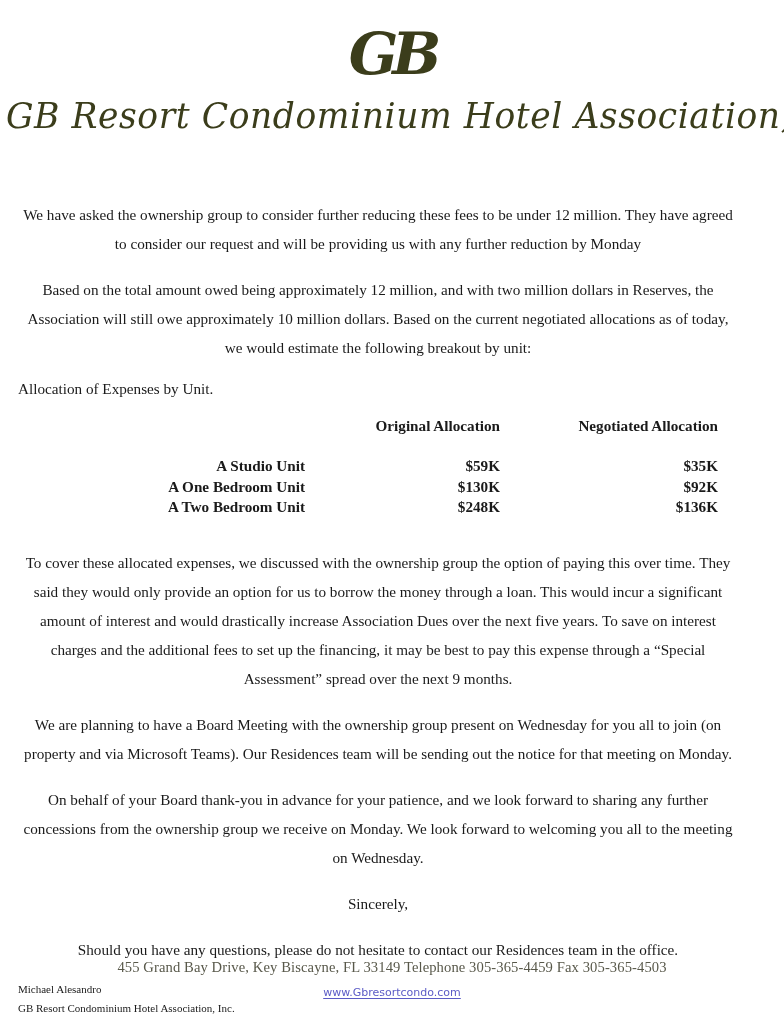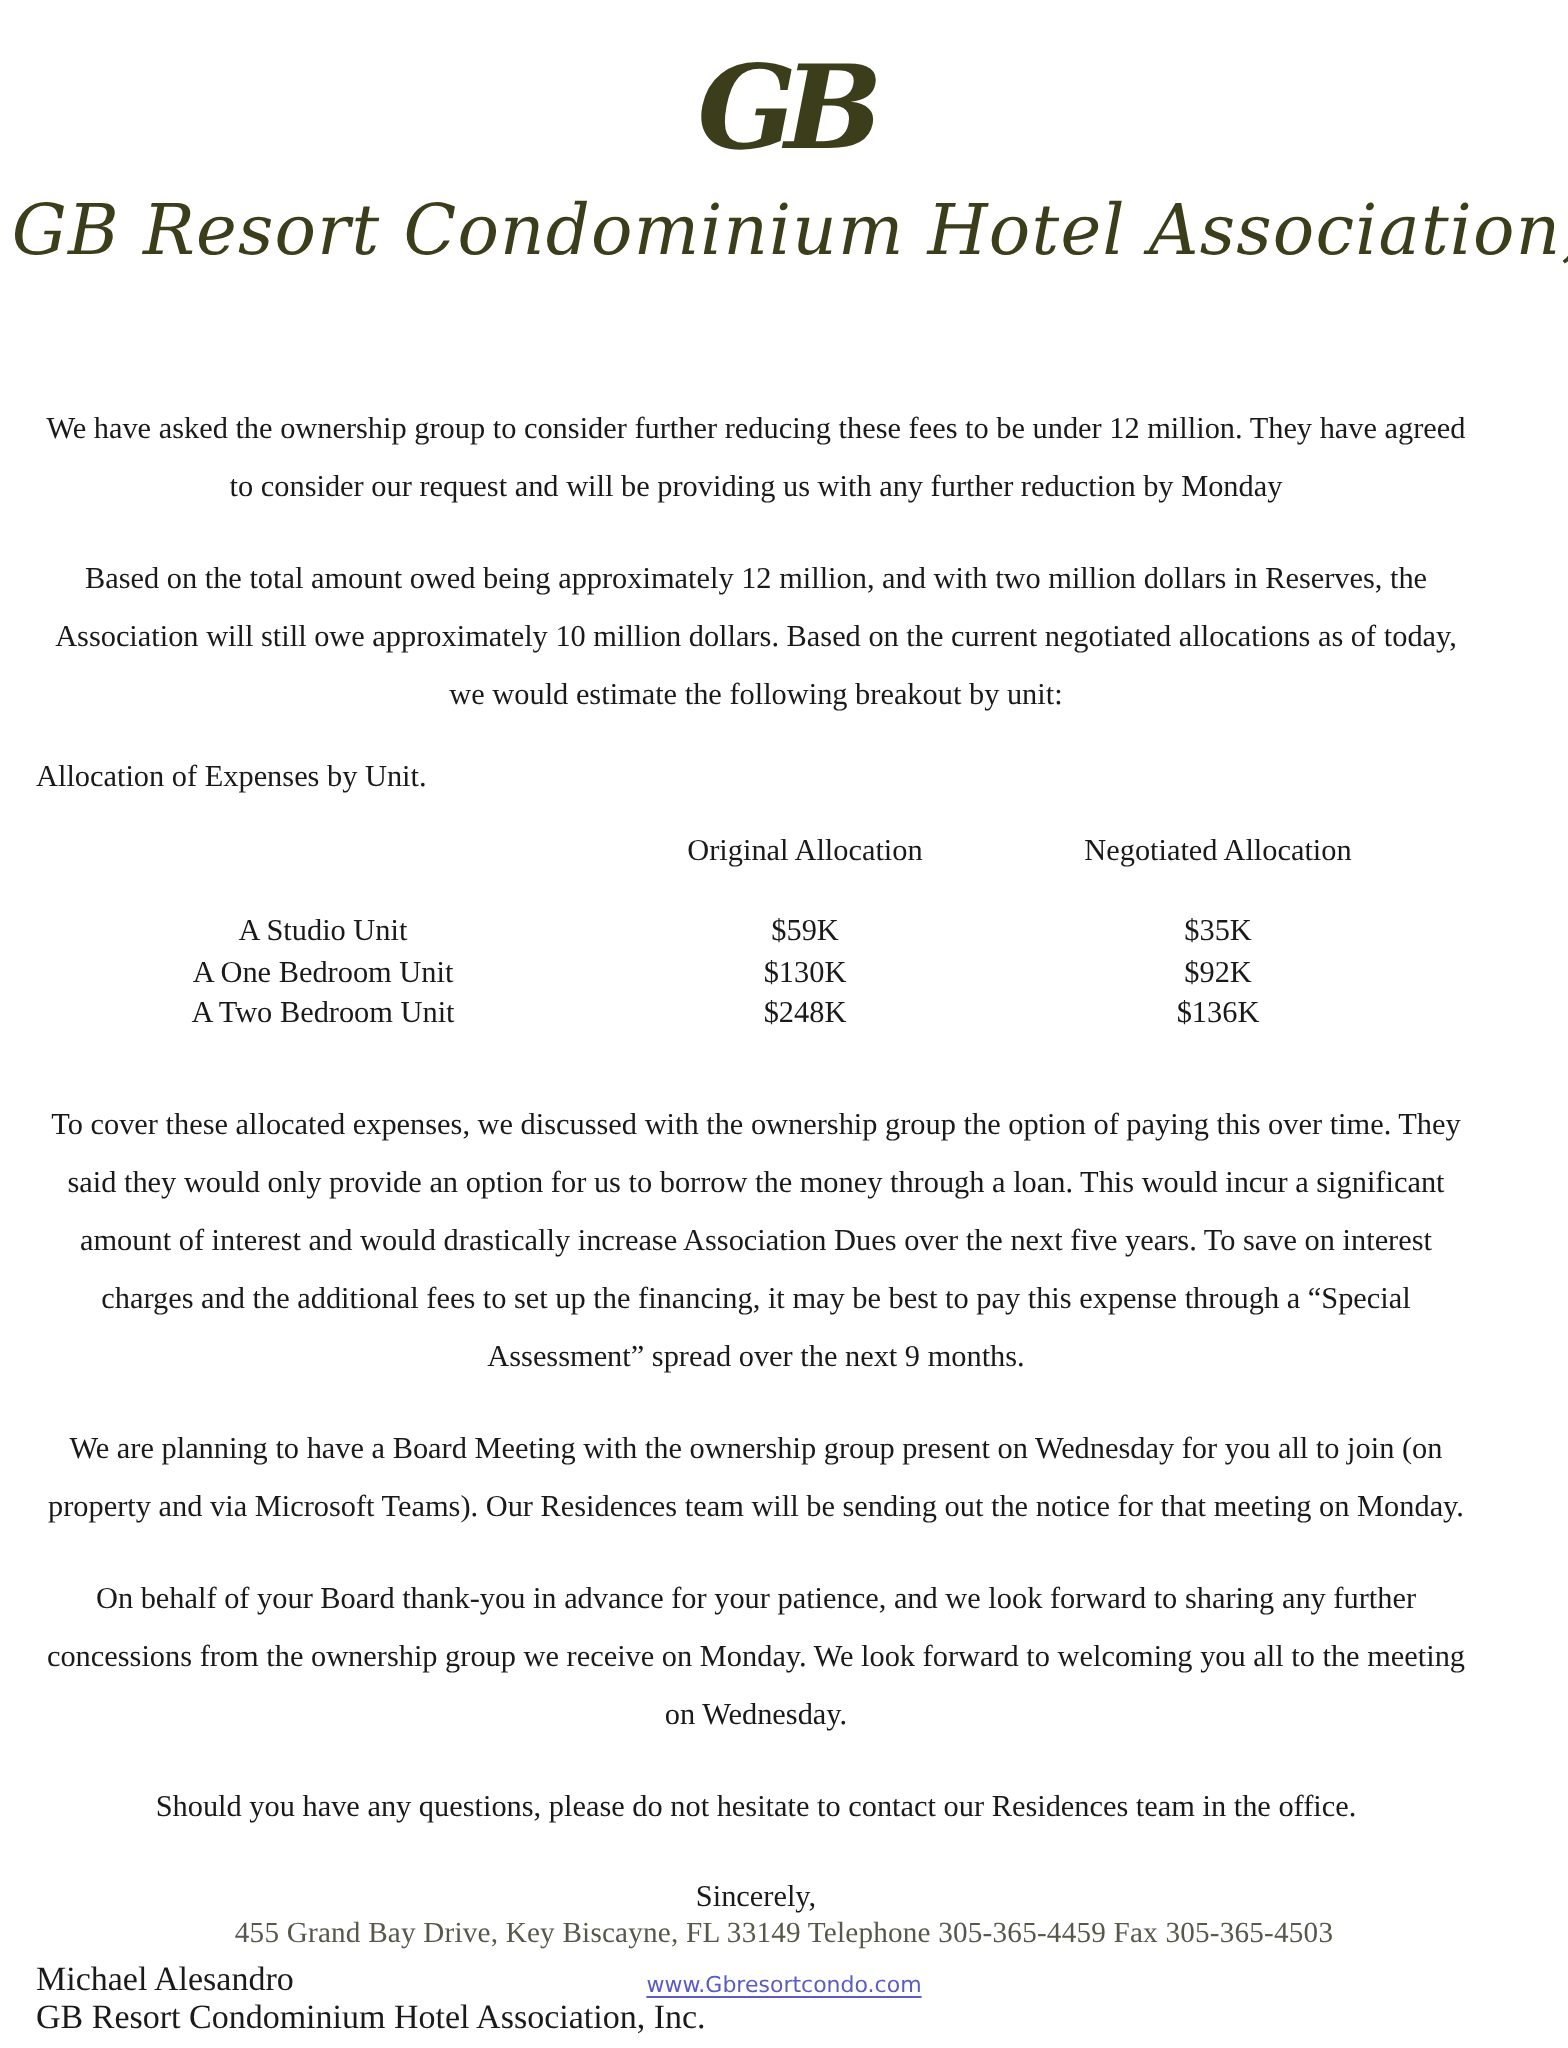--- a/index.html
+++ b/index.html
@@ -82,39 +82,39 @@
   .alloc-table {
     border-collapse: collapse;
     width: 700px;
     font-size: 15.2px;
     line-height: 20.4px;
   }
   .alloc-table th,
   .alloc-table td {
     padding: 0;
     margin: 0;
-    font-weight: 400;
-    text-align: center;
+    font-weight: 700;
+    text-align: right;
     vertical-align: top;
     height: 19px;
   }
   .alloc-table thead th {
     height: 37px;
     vertical-align: bottom;
     padding-bottom: 6px;
   }
   .col-unit { width: 287px; }
   .col-orig { width: 195px; }
   .col-neg  { width: 218px; }
   .hdr-orig { padding-left: 0; }
   .spacer-row td { height: 14px; }
 
   
   .sig-line {
-    font-size: 17px;
+    font-size: 11px;
     line-height: 19px;
     margin: 0;
   }
 
   
   .footer {
     position: absolute;
     left: 0;
     bottom: 22px;
     width: 784px;
@@ -188,23 +188,23 @@
           </tr>
         </tbody>
       </table>
     </div>
 
     <div style="height:30px"></div>
 
     <p class="para">To cover these allocated expenses, we discussed with the ownership group the option of paying this over time. They said they would only provide an option for us to borrow the money through a loan. This would incur a significant amount of interest and would drastically increase Association Dues over the next five years. To save on interest charges and the additional fees to set up the financing, it may be best to pay this expense through a “Special Assessment” spread over the next 9 months.</p>
     <p class="para">We are planning to have a Board Meeting with the ownership group present on Wednesday for you all to join (on property and via Microsoft Teams). Our Residences team will be sending out the notice for that meeting on Monday.</p>
     <p class="para">On behalf of your Board thank-you in advance for your patience, and we look forward to sharing any further concessions from the ownership group we receive on Monday. We look forward to welcoming you all to the meeting on Wednesday.</p>
+    <p class="para">Sincerely,</p>
+
     <p class="para tight">Should you have any questions, please do not hesitate to contact our Residences team in the office.</p>
-
-    <p class="para">Sincerely,</p>
 
     <div>
       <div class="sig-line">Michael Alesandro</div>
       <div class="sig-line">GB Resort Condominium Hotel Association, Inc.</div>
     </div>
 
   </div>
 
   <div class="footer">
     <div class="footer-address">455 Grand Bay Drive, Key Biscayne, FL 33149 Telephone 305-365-4459 Fax 305-365-4503</div>

